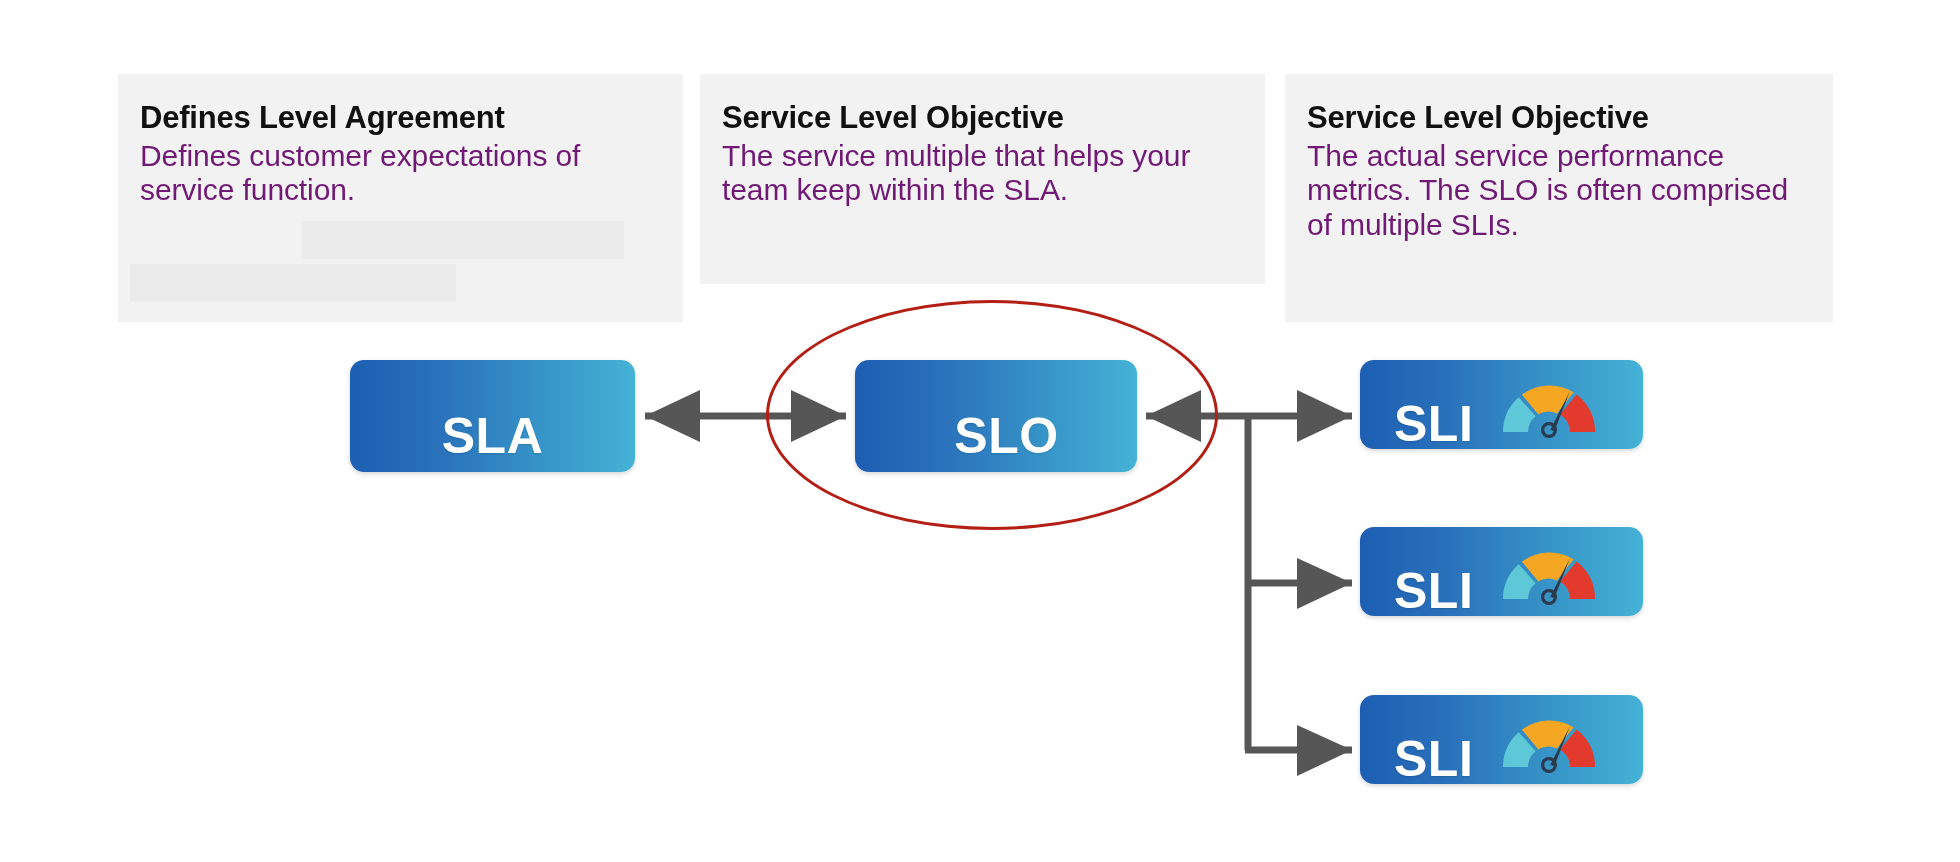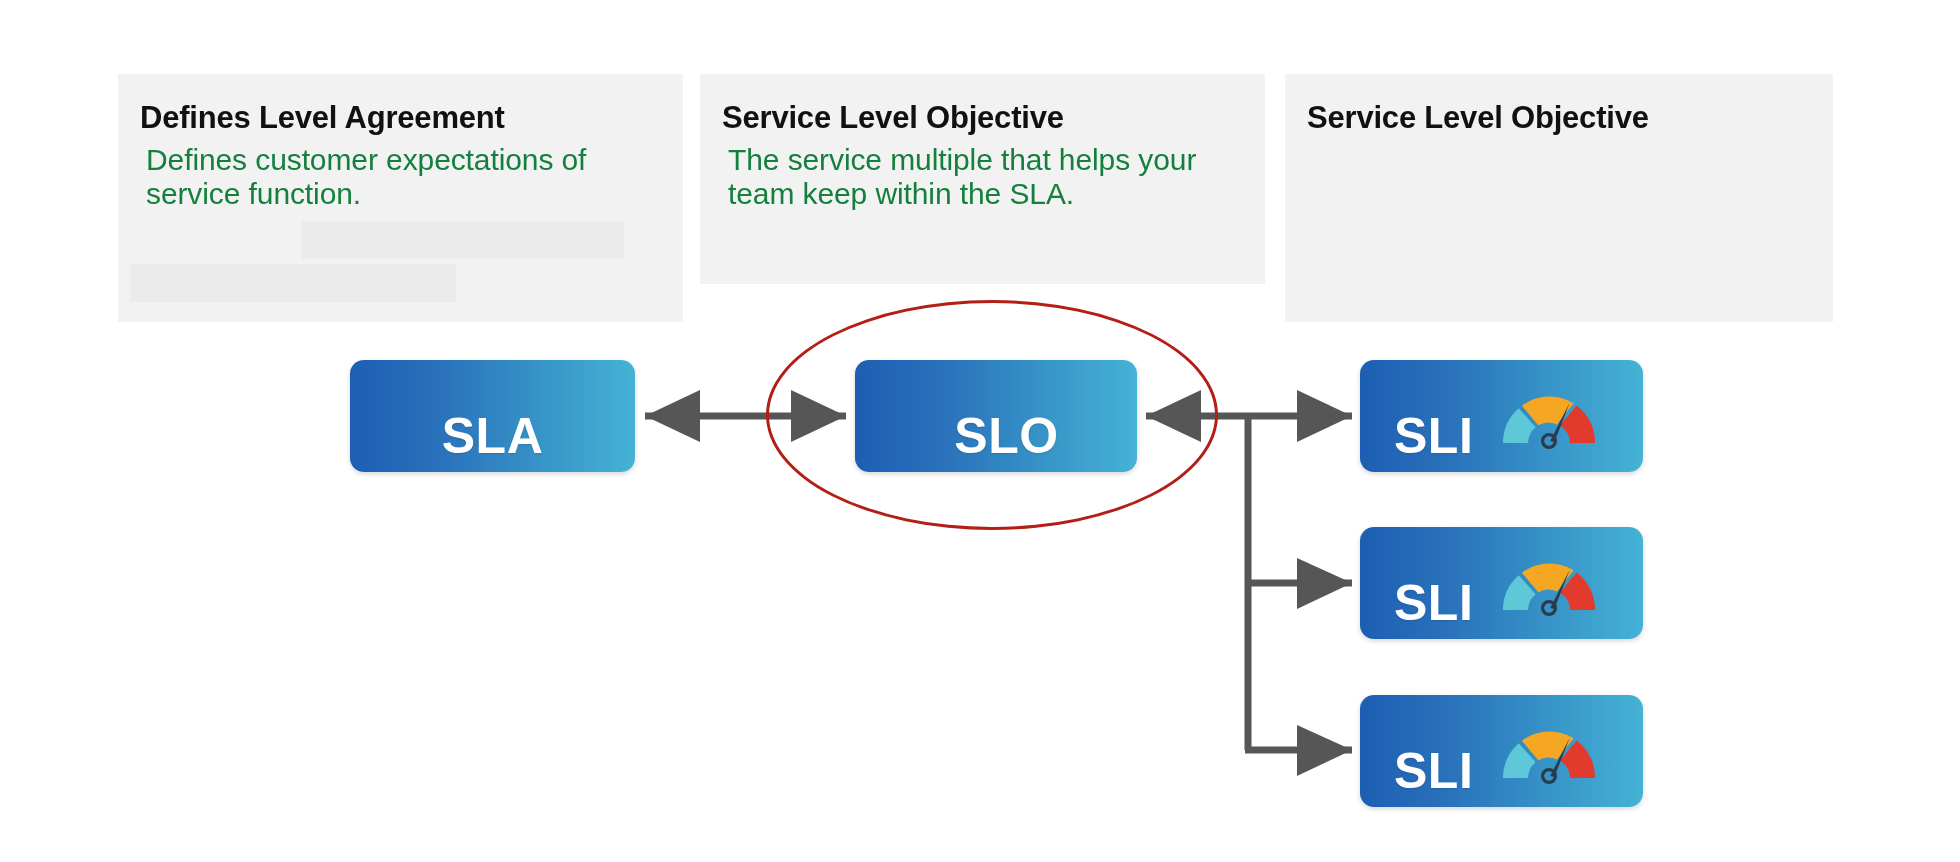--- a/index.html
+++ b/index.html
@@ -34,22 +34,22 @@
     line-height: 1.18;
     letter-spacing: -0.2px;
     margin: 0 0 2px 0;
     color: #111111;
   }
   .card-body {
     font-size: 30px;
     font-weight: 400;
     line-height: 1.16;
     letter-spacing: -0.1px;
-    margin: 6px;
-    color: #15803d;
+    margin: 0;
+    color: #701a75;
   }
 
   #card-sla { left: 118px; top: 74px; width: 565px; height: 248px; }
   #card-slo { left: 700px; top: 74px; width: 565px; height: 210px; }
   #card-sli { left: 1285px; top: 74px; width: 548px; height: 248px; }
 
   
   .placeholder-bar {
     position: absolute;
     background: #ebebeb;
@@ -80,21 +80,21 @@
   #node-sla {
     left: 350px; top: 360px; width: 285px; height: 112px;
     justify-content: center;
   }
   #node-slo {
     left: 855px; top: 360px; width: 282px; height: 112px;
     justify-content: center;
     padding-left: 21px;
   }
   .node-sli {
-    left: 1360px; width: 283px; height: 112px;
+    left: 1360px; width: 283px; height: 89px;
     justify-content: flex-start;
     padding-left: 34px;
     gap: 24px;
   }
   #node-sli-1 { top: 360px; }
   #node-sli-2 { top: 527px; }
   #node-sli-3 { top: 695px; }
 
   .gauge-icon { width: 104px; height: 66px; flex: 0 0 auto; }
 
@@ -130,20 +130,21 @@
   <div class="placeholder-bar" id="placeholder-bar-1"></div>
   <div class="placeholder-bar" id="placeholder-bar-2"></div>
 
   <div class="card" id="card-slo">
     <p class="card-title">Service Level Objective</p>
     <p class="card-body">The service multiple that helps your team keep within the SLA.</p>
   </div>
 
   <div class="card" id="card-sli">
     <p class="card-title">Service Level Objective</p>
+    <p class="card-body">The actual service performance metrics. The SLO is often comprised of multiple SLIs.</p>
   </div>
 
   <svg id="connectors" viewBox="0 0 1960 862">
     <defs>
       <marker id="arrow-right" markerWidth="10" markerHeight="10" refX="1.6" refY="4" orient="auto" markerUnits="userSpaceOnUse">
         <path d="M0,0 L9.5,4 L0,8 L2.2,4 Z" fill="#565656"></path>
       </marker>
       <marker id="arrow-left" markerWidth="10" markerHeight="10" refX="8.4" refY="4" orient="auto" markerUnits="userSpaceOnUse">
         <path d="M10,0 L0.5,4 L10,8 L7.8,4 Z" fill="#565656"></path>
       </marker>

